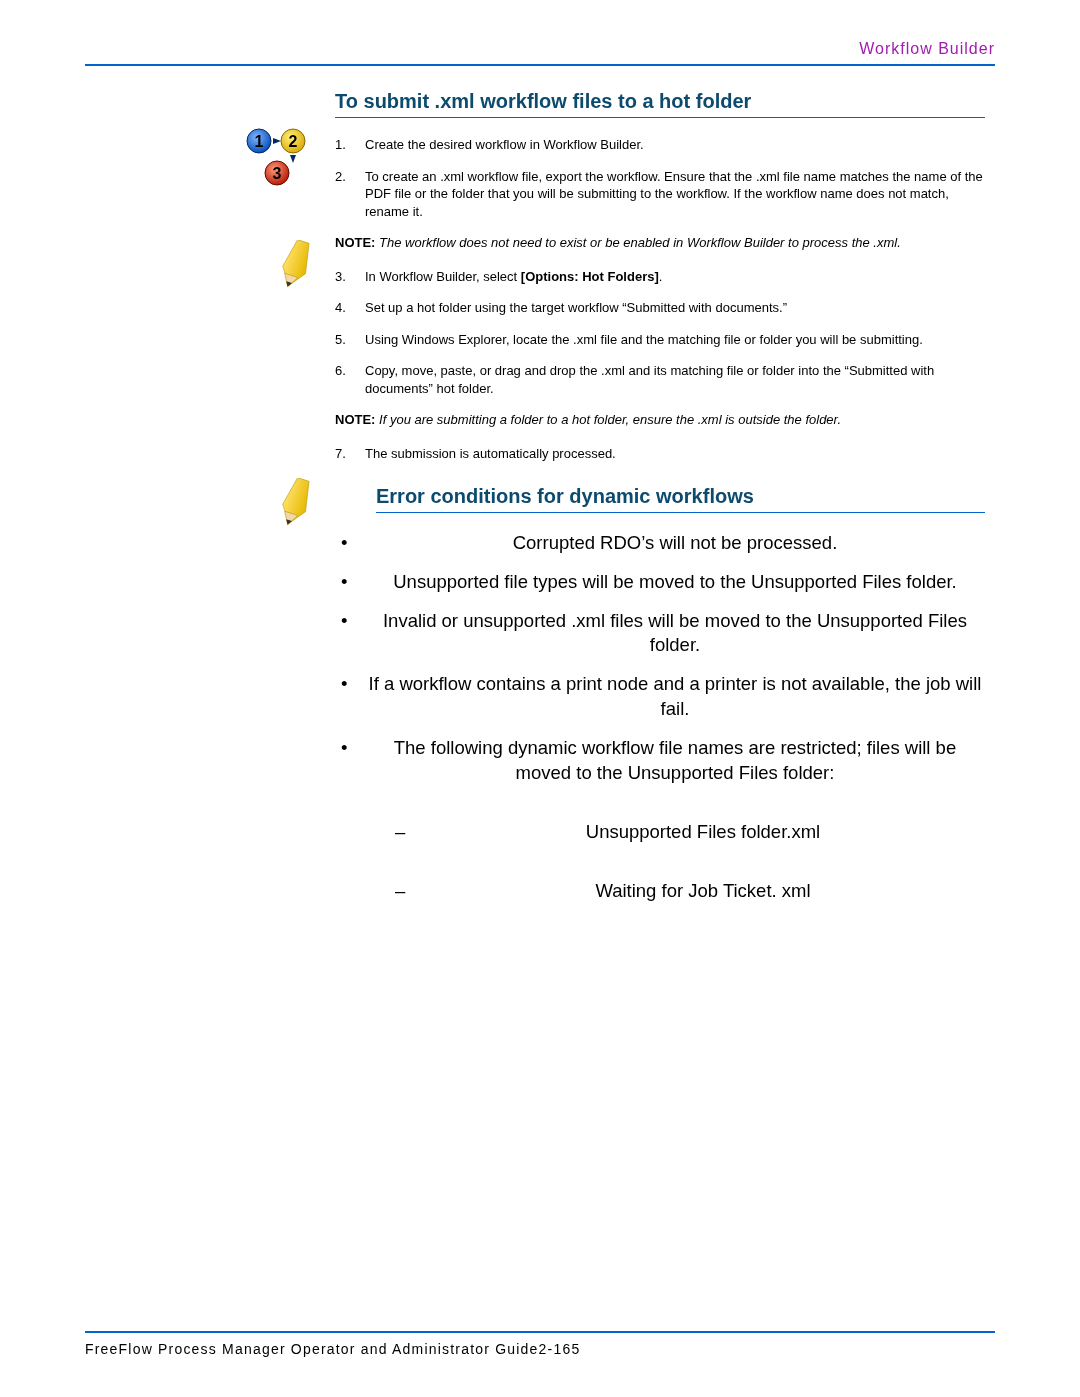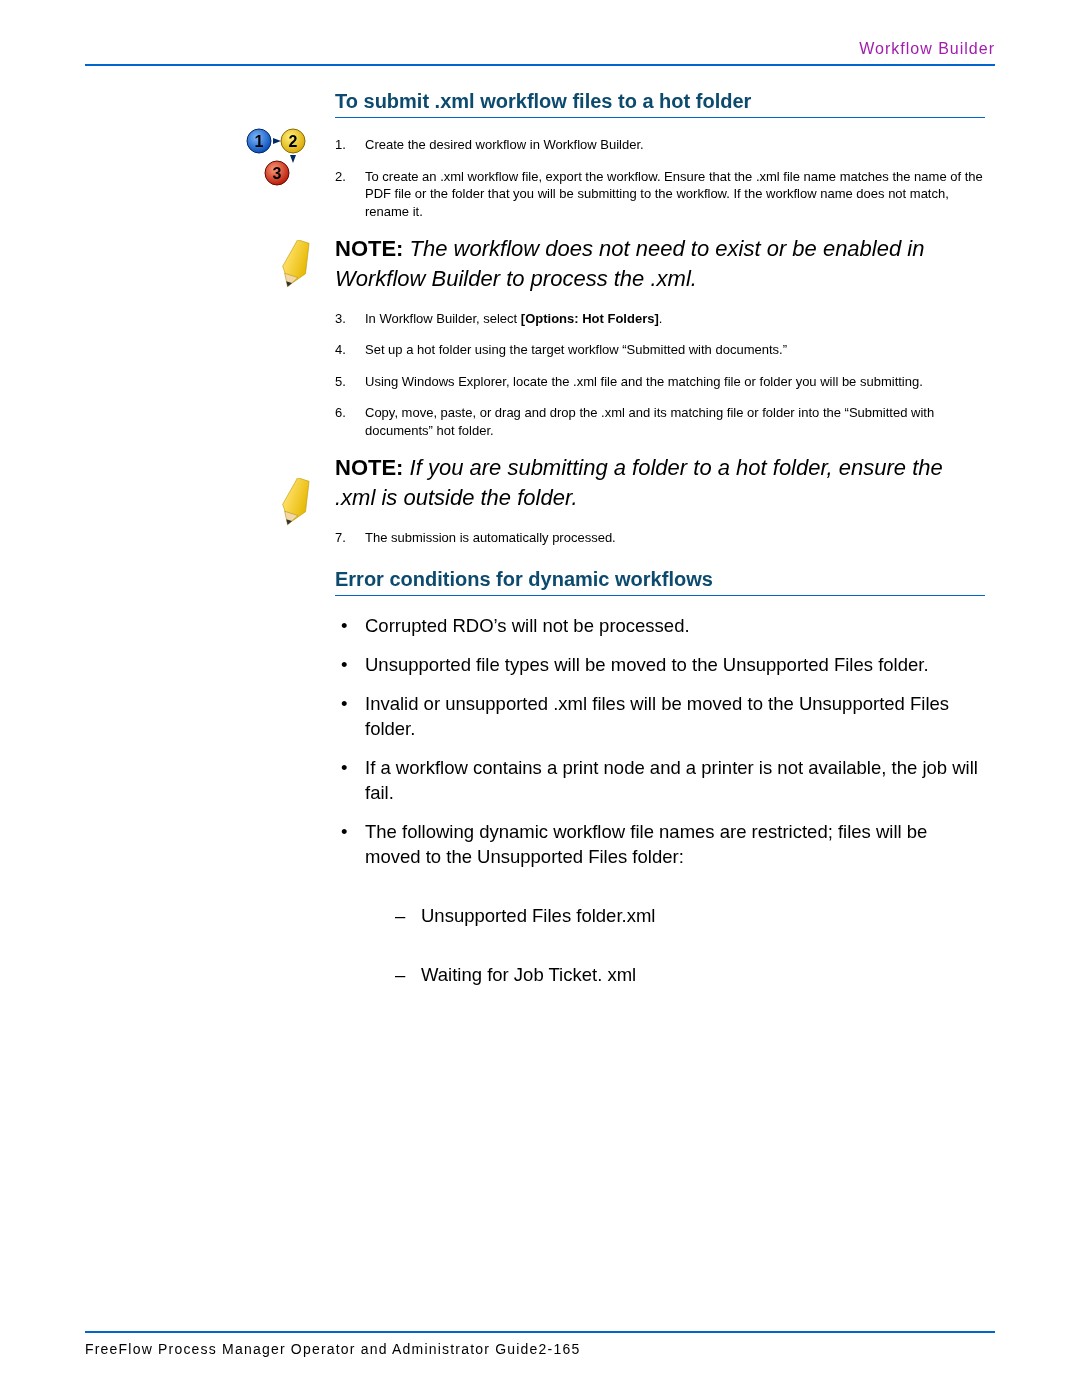--- a/index.html
+++ b/index.html
@@ -52,35 +52,36 @@
     line-height: 1.35;
     counter-increment: step;
   }
   ol.steps > li::before {
     content: counter(step) ".";
     position: absolute;
     left: 0;
     top: 0;
   }
   .note-block {
-    font-size: 22px;
+    font-size: 13px;
     line-height: 1.35;
     margin: 10px 0 16px -30px;
     padding-left: 30px;
   }
   .note-block .note-label {
     font-weight: bold;
   }
   .note-block .note-text {
     font-style: italic;
   }
   .bold-inline { font-weight: bold; }
   ul.bullets {
     list-style: none;
     padding-left: 0;
+    text-align: center;
   }
   ul.bullets > li {
     position: relative;
     padding-left: 30px;
     margin-bottom: 14px;
     font-size: 18.5px;
     line-height: 1.35;
   }
   ul.bullets > li::before {
     content: "•";
@@ -220,21 +221,21 @@
     </ol>
 
     <div class="note-block">
       <span class="note-label">NOTE:</span><span class="note-text"> If you are submitting a folder to a hot folder, ensure the .xml is outside the folder.</span>
     </div>
 
     <ol class="steps" style="counter-reset: step 6;">
       <li>The submission is automatically processed.</li>
     </ol>
 
-    <div class="section-heading" style="margin-top:22px;">Error conditions for dynamic workflows</div>
+    <div class="section-heading" style="margin-top:22px;margin-left:41px;">Error conditions for dynamic workflows</div>
 
     <ul class="bullets">
       <li>Corrupted RDO’s will not be processed.</li>
       <li>Unsupported file types will be moved to the Unsupported Files folder.</li>
       <li>Invalid or unsupported .xml files will be moved to the Unsupported Files folder.</li>
       <li>If a workflow contains a print node and a printer is not available, the job will fail.</li>
       <li>
         <span>The following dynamic workflow file names are restricted; files will be moved to the Unsupported Files folder:</span>
         <ul class="dashes">
           <li>Unsupported Files folder.xml</li>

